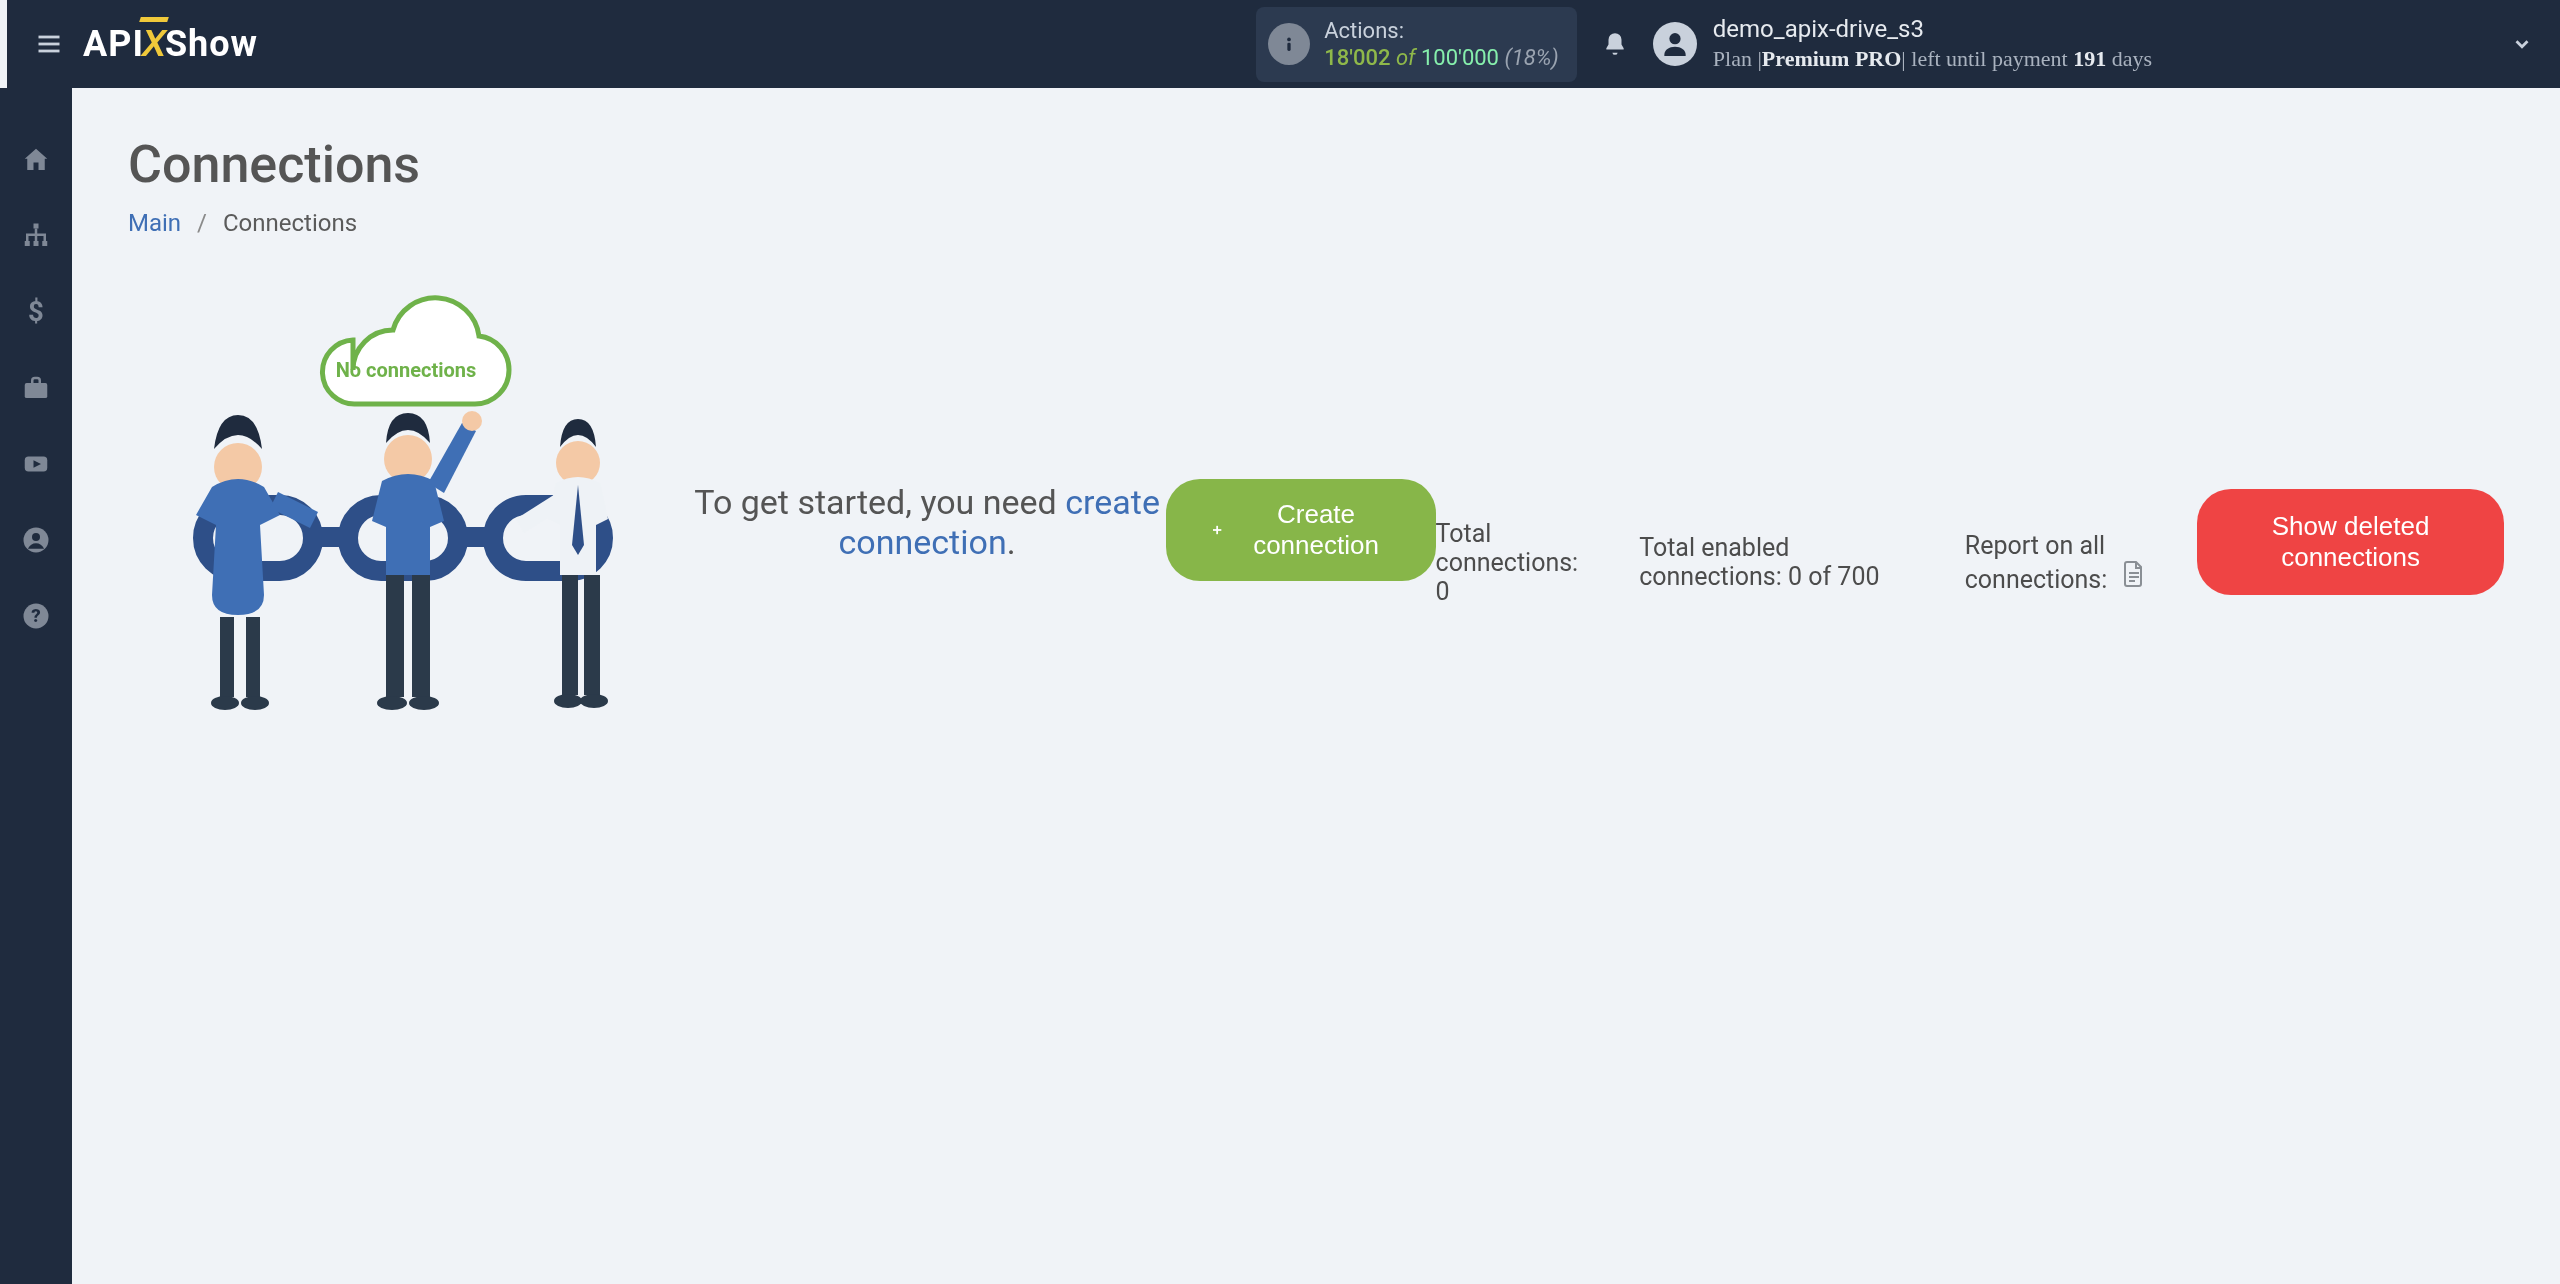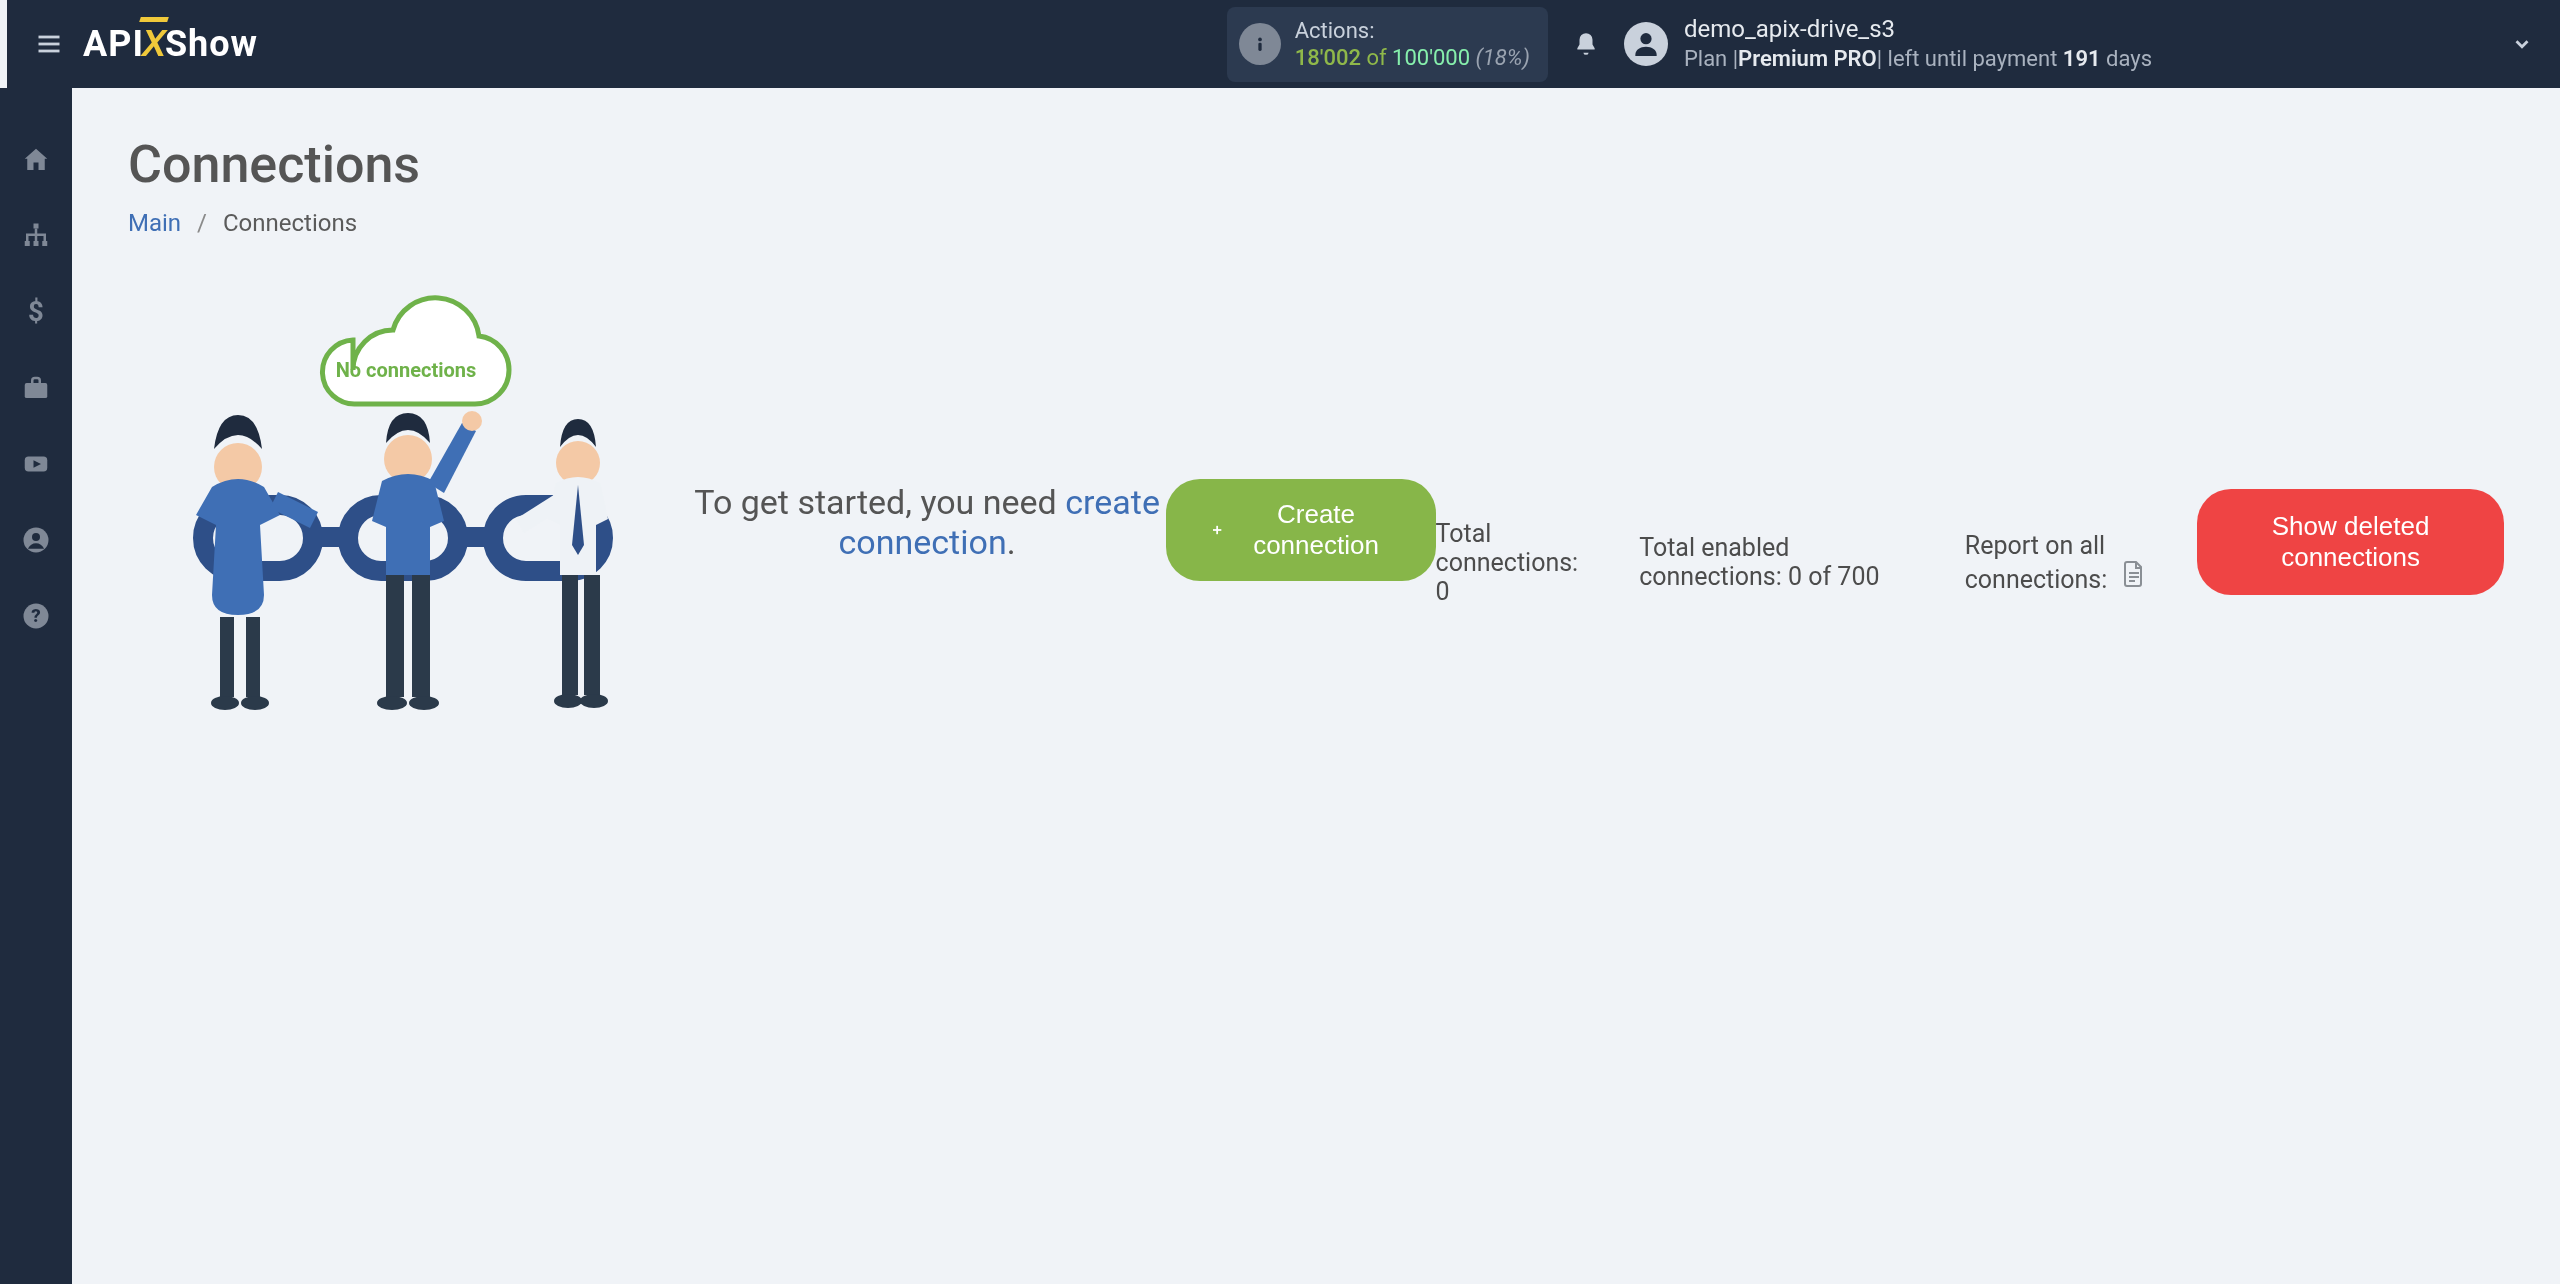--- a/index.html
+++ b/index.html
@@ -26,33 +26,33 @@
   display: flex; align-items: center; gap: 14px; margin-right: 20px;
 }
 .info-circle {
   width: 42px; height: 42px; border-radius: 50%; background: #7f8896;
   display: flex; align-items: center; justify-content: center;
 }
 .info-circle svg { width: 22px; height: 22px; }
 .actions-text { font-size: 22px; line-height: 1.25; color: #c9d1dc; }
 .actions-line2 { }
 .actions-used { color: #8fb84a; font-weight: 500; }
-.actions-of { color: #8fb84a; }
+.actions-of { font-style: italic; color: #8fb84a; }
 .actions-total { color: #86efac; }
 .actions-pct { color: #9aa3b0; font-style: italic; }
 
 .bell { width: 36px; height: 36px; display:flex; align-items:center; justify-content:center; margin-right: 20px; cursor:pointer; }
 .bell svg { width:26px; height:26px; }
 
 .user-block { display:flex; align-items:center; gap:16px; cursor:pointer; }
 .avatar-circle { width:44px; height:44px; border-radius:50%; background:#c9d1dc; display:flex; align-items:center; justify-content:center; }
 .avatar-circle svg { width:32px; height:32px; }
 .user-text { line-height:1.3; }
 .user-name { font-size:24px; color:#e6eaef; }
-.user-plan { font-size:22px; color:#a9b2bf; }
+.user-plan { font-size:22px; color:#a9b2bf;font-family:Liberation Serif, serif; }
 .user-plan .bold { color:#e6eaef; font-weight:600; }
 .chevron { margin-left: 340px; width:28px; height:28px; display:flex; align-items:center; justify-content:center; }
 .chevron svg { width:22px; height:22px; }
 
 
 .body-row { display:flex; height: calc(100% - 88px); }
 .sidebar {
   width: 72px; background:#1f2b3e; display:flex; flex-direction:column;
   align-items:center; padding-top: 52px; gap: 36px;
 }

